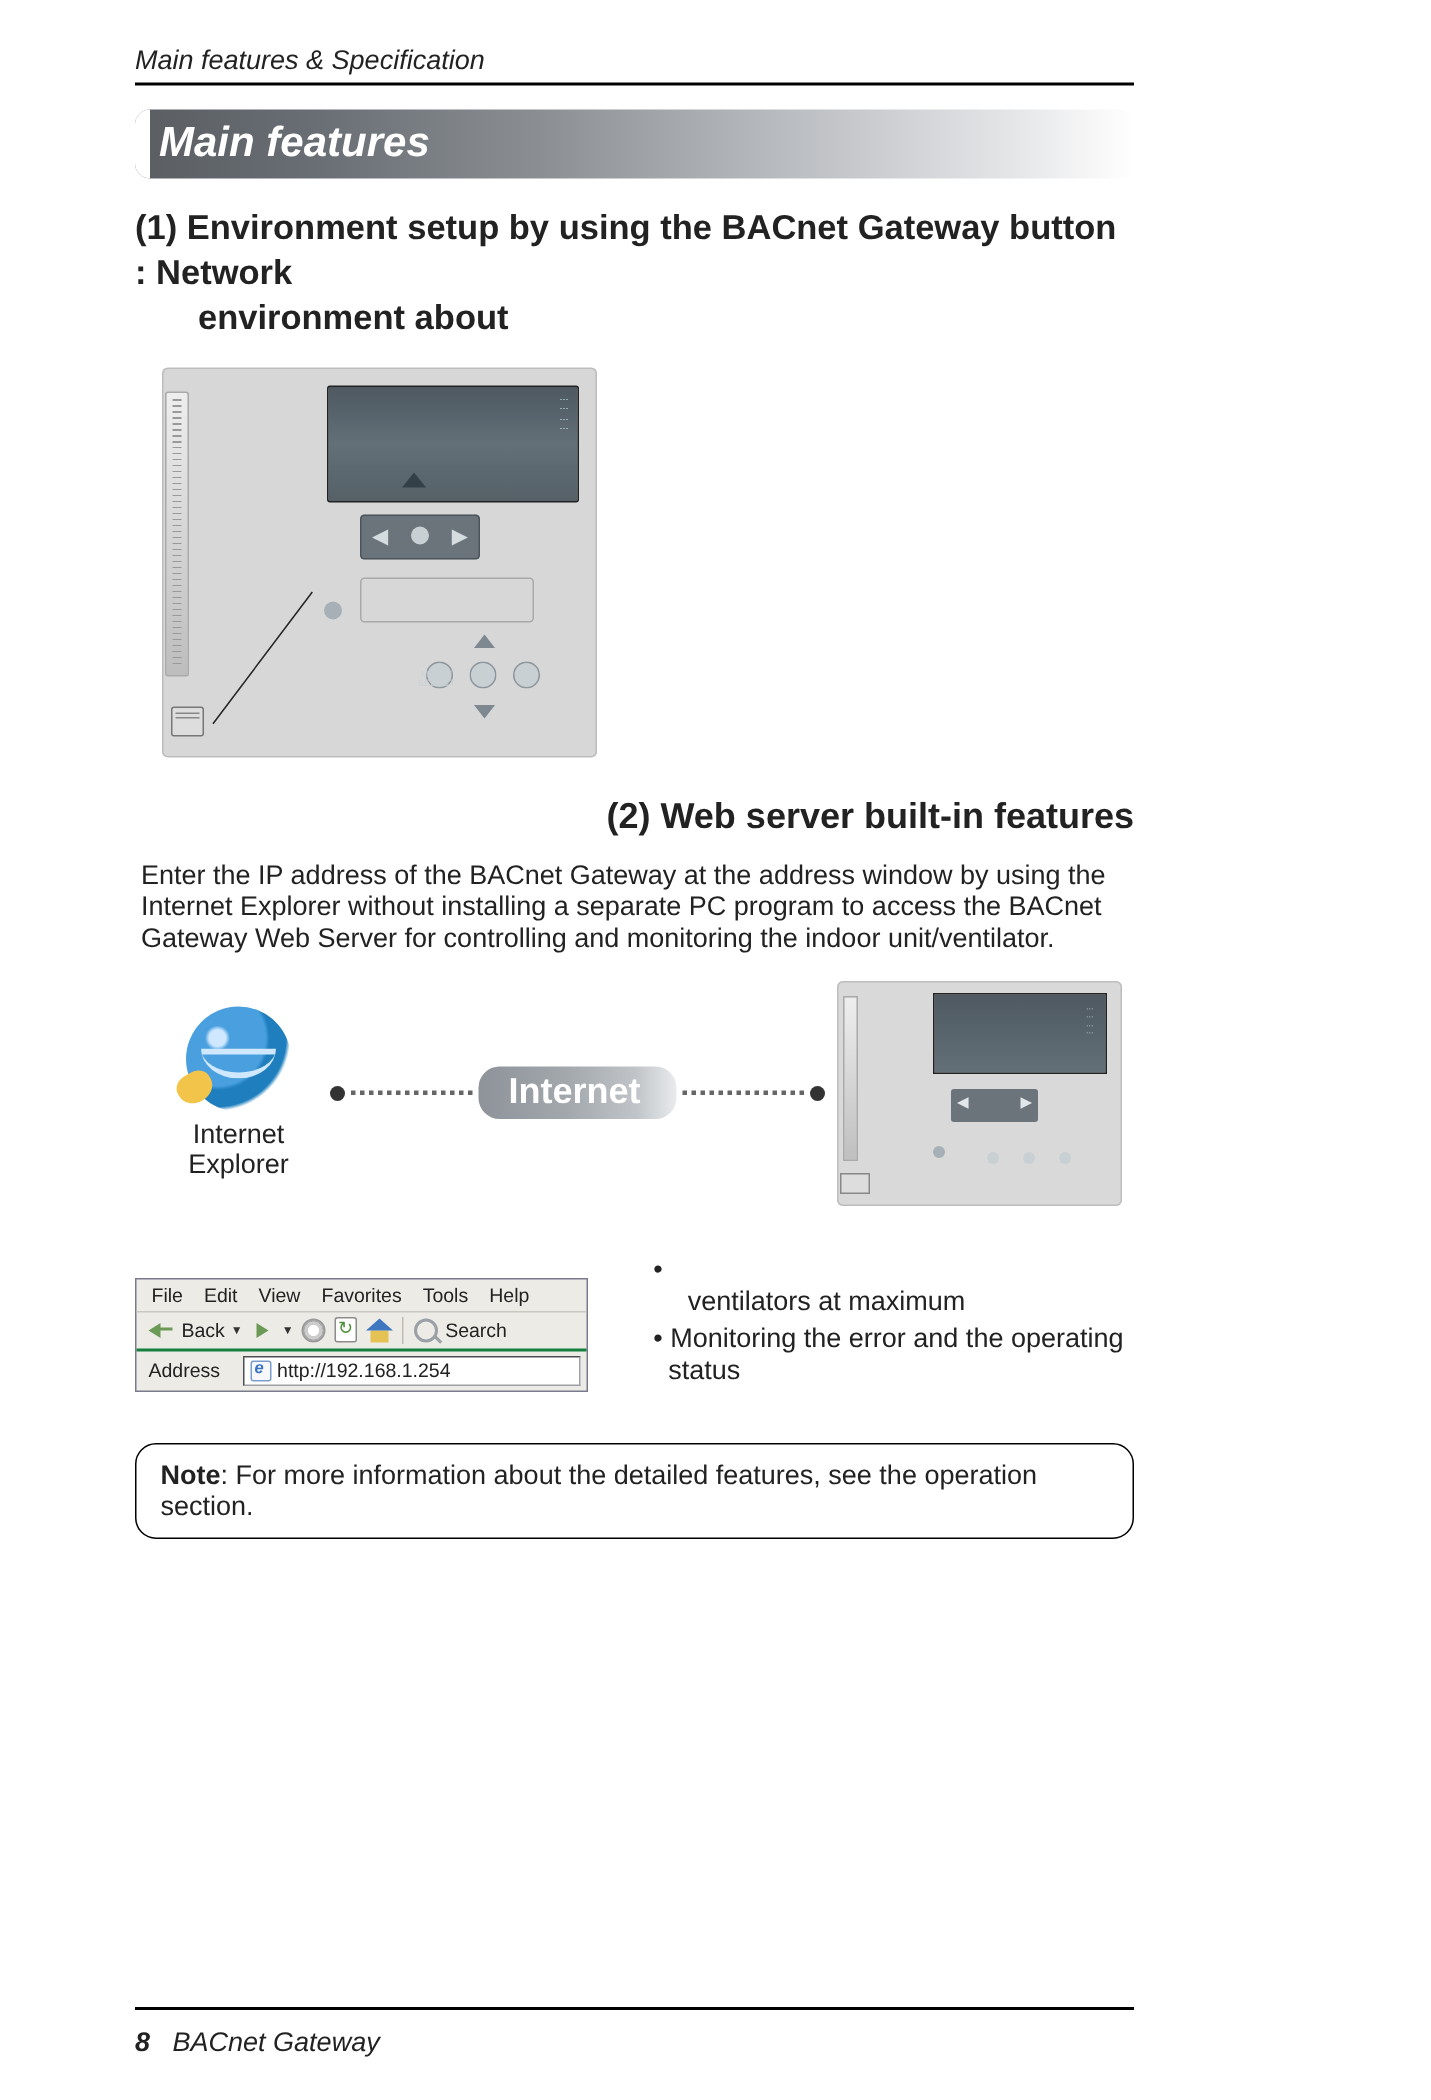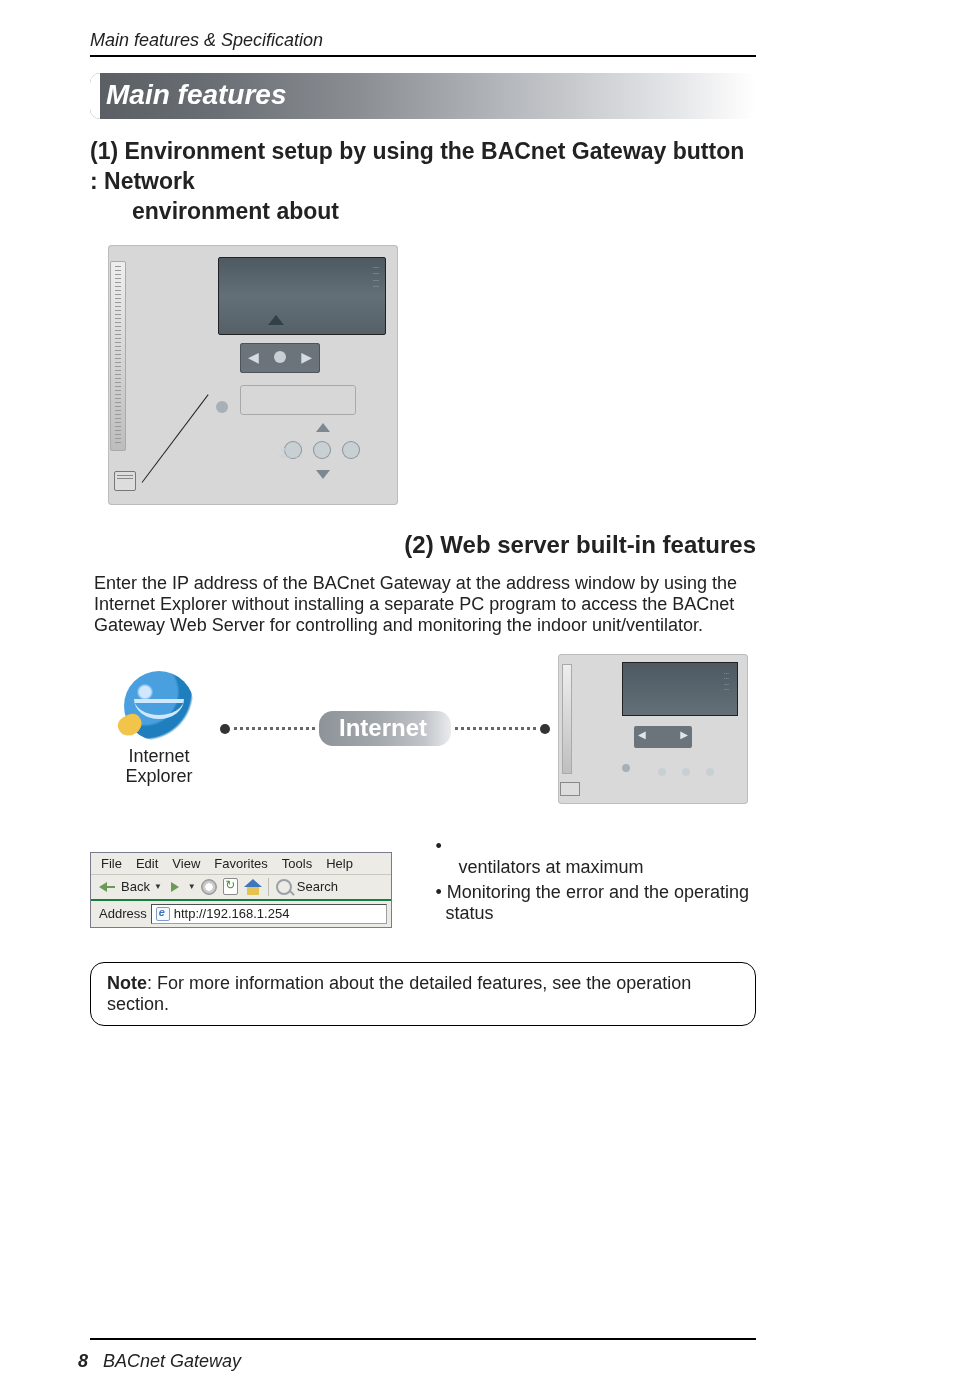--- a/index.html
+++ b/index.html
@@ -98,38 +98,38 @@
   .btn-stop {width:16px;height:16px;border-radius:50%;background:radial-gradient(circle,#fff 0 35%,#ccc 40% 60%,#aaa 62% 100%);border:1px solid #999;}
   .btn-refresh {width:15px;height:17px;border:1px solid #8b8b8b;background:#fff;border-radius:2px;position:relative;}
   .btn-refresh::before{content:"↻"; position:absolute; left:1px; top:-1px; font-size:12px; color:#4c8f36;}
   .btn-home {position:relative;width:18px;height:16px;}
   .btn-home::before{content:"";position:absolute;left:3px;bottom:0;width:12px;height:8px;background:#e4c253;}
   .btn-home::after{content:"";position:absolute;left:0;top:0;width:0;height:0;border-left:9px solid transparent;border-right:9px solid transparent;border-bottom:8px solid #3f76c0;}
   .sep {width:1px;height:18px;background:#bdbcb2;margin:0 2px;}
   .mag {width:16px;height:16px;border:2px solid #9aa0a6;border-radius:50%;position:relative;}
   .mag::after{content:"";position:absolute;left:11px;top:11px;width:6px;height:2px;background:#9aa0a6;transform:rotate(45deg);}
   .search-label{font-size:13px;}
-  .addr-bar {display:flex; align-items:center; padding:3px 4px; gap:1px;}
+  .addr-bar {display:flex; align-items:center; padding:3px 4px; gap:12px;}
   .addr-label{font-size:13px; padding: 0 3px 0 4px;}
   .addr-field {flex:1; display:flex; align-items:center; background:#fff; border:1px inset #9ea0a5; height:20px; padding:0 4px; font-size:13px; gap:4px;}
   .page-glyph{width:14px;height:14px;border:1px solid #7b9dce;border-radius:2px;position:relative;background:#f6f8fb;}
   .page-glyph::after{content:"e";position:absolute;left:2px;top:-2px;font-size:11px;font-weight:bold;color:#3b73c0;font-style:italic;}
 
   .features-row {display:flex; margin-top: 20px; gap: 40px; align-items:flex-end;}
   .bullets {padding-top: 2px;}
   .bullets ul {list-style:none;}
   .bullets li {font-size:18px; margin-bottom:4px; padding-left:14px; text-indent:-10px;}
   .bullets li::before {content:"• "; }
   .bullets li .hang {display:block; padding-left:13px; text-indent:0;}
 
   .note-box {margin-top:34px; border:1px solid #000; border-radius:14px; padding:10px 16px; font-size:18px;}
   .note-box b{font-weight:bold;}
 
   .footer-hr {border:none; border-top:2px solid #000; position:absolute; left:90px; right:80px; bottom:60px;}
-  .footer {position:absolute; left:78px; bottom:28px; font-size:18px;}
+  .footer {position:absolute; left:90px; bottom:28px; font-size:18px;}
   .footer .pn{font-weight:bold; font-style:italic;}
   .footer .doc{font-style:italic; padding-left:10px;}
 </style>
 </head>
 <body>
 
 <div class="page">
   <div class="running-head">Main features &amp; Specification</div>
   <hr class="hr-top">
 

